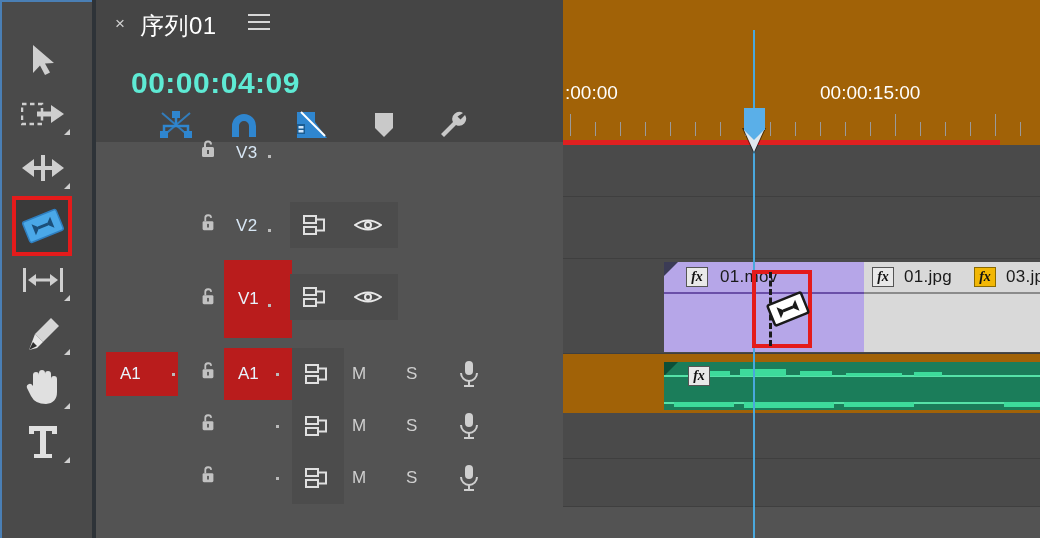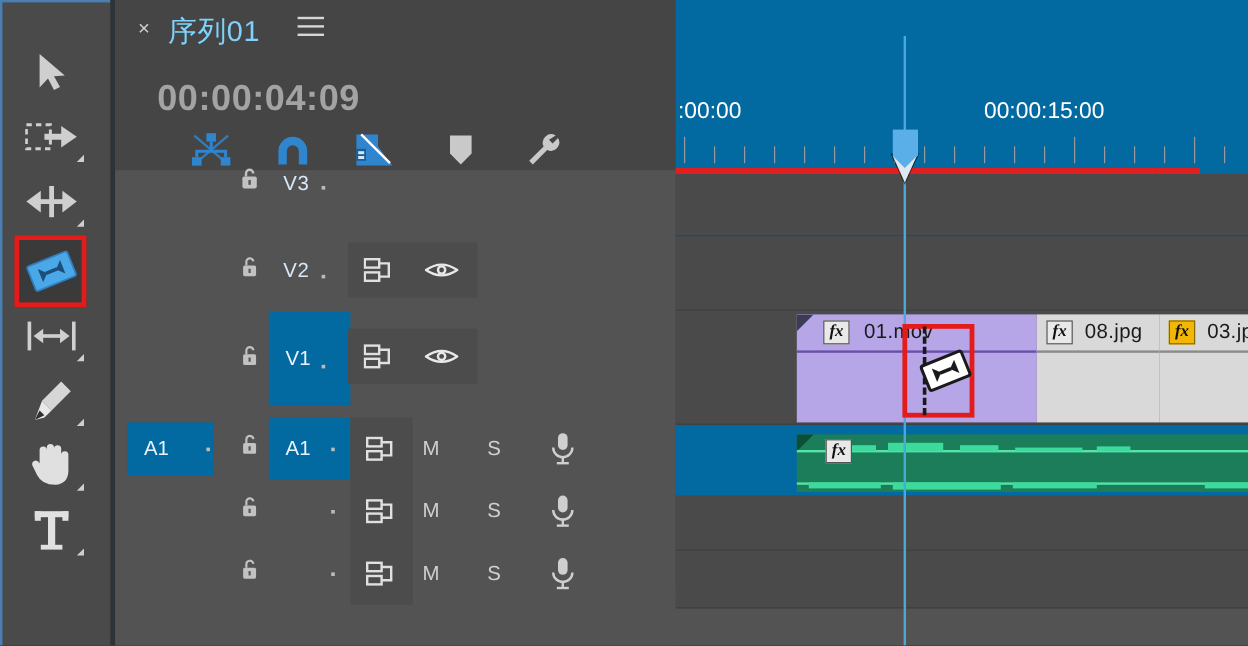--- a/index.html
+++ b/index.html
@@ -53,33 +53,33 @@
   #tab-bar {
     position: absolute; left: 0; top: 0; width: 944px; height: 46px;
   }
   #tab-close {
     position: absolute; left: 16px; top: 16px;
     width: 16px; height: 16px;
     color: #d0d0d0; font-size: 17px; line-height: 16px; text-align: center;
   }
   #tab-title {
     position: absolute; left: 44px; top: 10px;
-    color: #7dd3fc; font-size: 24px; letter-spacing: 0.5px;
+    color: #ffffff; font-size: 24px; letter-spacing: 0.5px;
     white-space: nowrap;
   }
   #tab-menu {
     position: absolute; left: 152px; top: 14px;
     width: 22px; height: 18px;
   }
   #tab-menu div {
     height: 2px; background: #d6d6d6; margin-bottom: 5px;
   }
   #timecode {
     position: absolute; left: 35px; top: 66px;
-    color: #a3a3a3; font-size: 30px; font-weight: bold;
+    color: #5eead4; font-size: 30px; font-weight: bold;
     letter-spacing: 0.5px; white-space: nowrap;
     font-family: "Liberation Sans", sans-serif;
   }
   #header-tools {
     position: absolute; left: 30px; top: 108px; height: 36px; width: 420px;
   }
   .htool {
     position: absolute; top: 0; width: 40px; height: 34px;
     display: flex; align-items: center; justify-content: center;
   }
@@ -92,42 +92,42 @@
   .track-row { position: absolute; left: 0; width: 467px; padding-left: 46px; }
   .lock-icon { position: absolute; width: 16px; height: 18px; }
   .track-name {
     position: absolute; color: #d8e7f5; font-size: 17px;
     white-space: nowrap; letter-spacing: 0.5px;
   }
   .track-dot {
     position: absolute; width: 3px; height: 3px; background: #bbb;
   }
   .track-target {
-    position: absolute; background: #0369a1;
+    position: absolute; background: #b91c1c;
     display: flex; align-items: center;
     color: #e8f3fc; font-size: 17px;
   }
   .track-target span { margin-left: 14px; }
   .btn-group {
     position: absolute; background: #4c4c4c;
     display: flex; align-items: center;
   }
   .btn-cell {
     width: 52px; height: 100%;
     display: flex; align-items: center; justify-content: center;
   }
   .ms-label {
     position: absolute; color: #cfcfcf; font-size: 17px;
   }
   .mic-icon { position: absolute; }
 
   
   #timeline-area {
     position: absolute; left: 467px; top: 0; right: 0; height: 491px;
-    background: #0369a1;
+    background: #a16207;
   }
   #ruler { position: absolute; left: 0; top: 82px; width: 477px; height: 58px; }
   .ruler-label {
     position: absolute; top: 0; color: #ffffff; font-size: 19px;
     white-space: nowrap;
   }
   .tick {
     position: absolute; width: 1px; background: #9a9a9a;
   }
   #render-bar {
@@ -551,21 +551,21 @@
       <div class="clip clip-video" style="left:101px;top:262px;width:200px;height:90px;">
         <div class="clip-corner" style="left:0;top:0;"></div>
         <div class="clip-line-v" style="top:30px;"></div>
         <div class="fx-badge" style="left:22px;top:5px;">fx</div>
         <div class="clip-label" style="left:56px;top:5px;">01.mov</div>
       </div>
 
       <div class="clip clip-jpg" style="left:301px;top:262px;width:102px;height:90px;">
         <div class="clip-line-g" style="top:30px;"></div>
         <div class="fx-badge" style="left:8px;top:5px;">fx</div>
-        <div class="clip-label" style="left:40px;top:5px;">08.jpg</div>
+        <div class="clip-label" style="left:40px;top:5px;">01.jpg</div>
       </div>
 
       <div class="clip clip-jpg" style="left:403px;top:262px;width:100px;height:90px;">
         <div class="clip-line-g" style="top:30px;"></div>
         <div class="fx-badge gold" style="left:8px;top:5px;">fx</div>
         <div class="clip-label" style="left:40px;top:5px;">03.jpg</div>
       </div>
 
       <div class="clip-audio" style="left:101px;top:362px;width:472px;height:48px;">
         <div class="clip-corner" style="left:0;top:0;border-top-color:#0c4f37;"></div>

